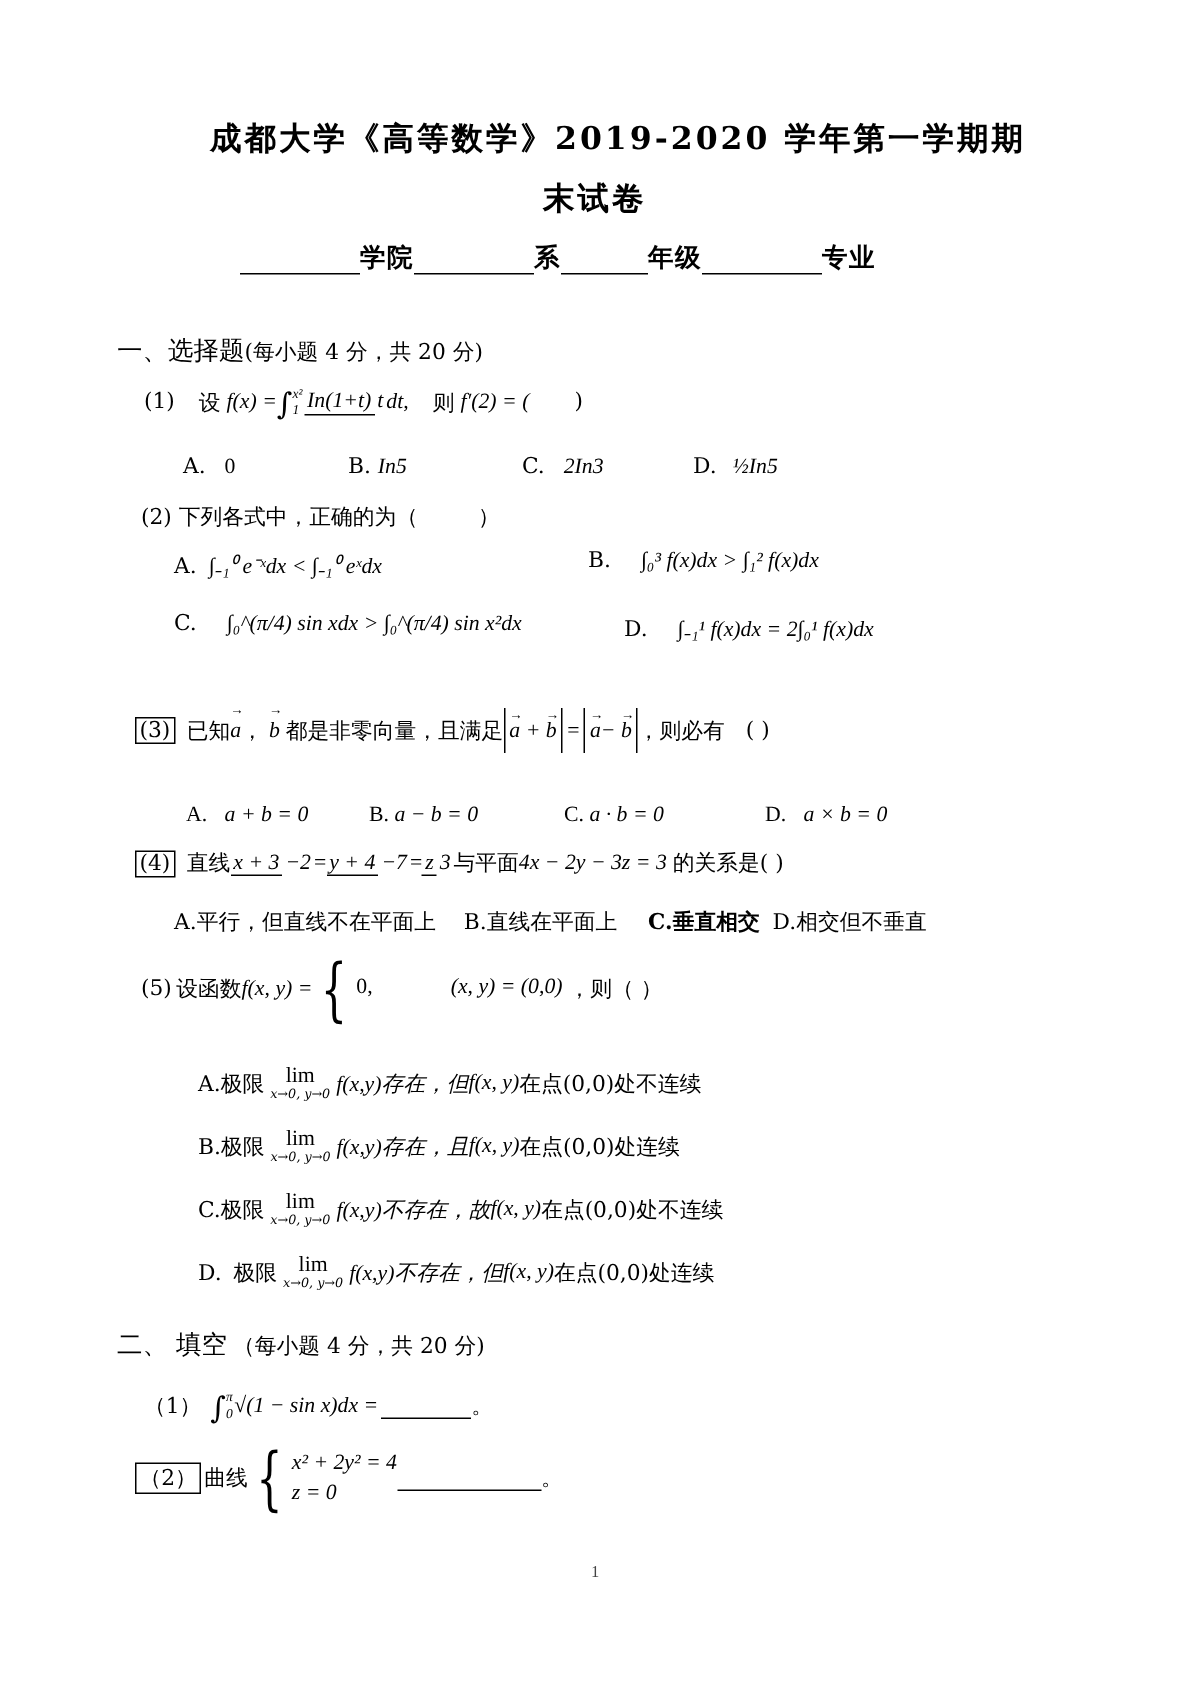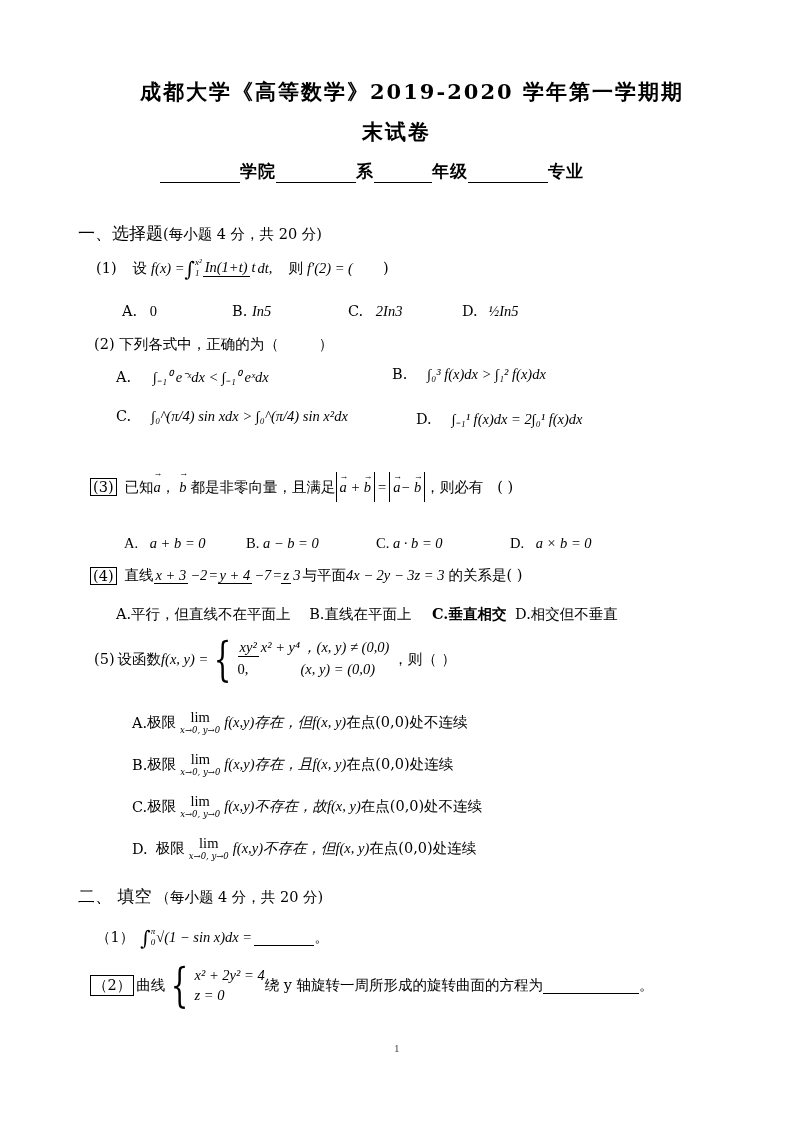--- a/index.html
+++ b/index.html
@@ -58,21 +58,21 @@
   <span style="margin-left:30px;">)</span>
 </div>
 <div class="abs t" style="left:122px; top:303px;"><span>A.</span> <span class="r" style="margin-left:8px;">0</span></div>
 <div class="abs t" style="left:232px; top:303px;"><span>B.</span> <span class="m">In5</span></div>
 <div class="abs t" style="left:348px; top:303px;"><span>C.</span> <span class="m" style="margin-left:8px;">2In3</span></div>
 <div class="abs t" style="left:462px; top:303px;"><span>D.</span> <span class="m" style="margin-left:6px;">½In5</span></div>
 
 <div class="abs t" style="left:94px; top:335px;">
   <span>(2)</span> <span>下列各式中，正确的为（</span><span style="margin-left:40px;">）</span>
 </div>
-<div class="abs t" style="left:116px; top:366px;"><span>A.</span><span class="m" style="margin-left:22px;">∫₋₁⁰ e⁻ˣdx &lt; ∫₋₁⁰ eˣdx</span></div>
+<div class="abs t" style="left:116px; top:366px;"><span>A.</span><span class="m" style="margin-left:8px;">∫₋₁⁰ e⁻ˣdx &lt; ∫₋₁⁰ eˣdx</span></div>
 <div class="abs t" style="left:392px; top:366px;"><span>B.</span><span class="m" style="margin-left:20px;">∫₀³ f(x)dx &gt; ∫₁² f(x)dx</span></div>
 <div class="abs t" style="left:116px; top:408px;"><span>C.</span><span class="m" style="margin-left:20px;">∫₀^(π/4) sin xdx &gt; ∫₀^(π/4) sin x²dx</span></div>
 <div class="abs t" style="left:416px; top:408px;"><span>D.</span><span class="m" style="margin-left:20px;">∫₋₁¹ f(x)dx = 2∫₀¹ f(x)dx</span></div>
 
 <div class="abs t" style="left:90px; top:472px; display:flex; align-items:center;">
   <span class="box">(3)</span>
   <span style="margin-left:8px;">已知</span>
   <span class="m vec">a</span>
     <span>，</span>
   <span class="m vec" style="margin-left:4px;">b</span>
@@ -115,27 +115,20 @@
   <span style="margin-left:16px;font-weight:bold;"><span>C.</span><span>垂直相交</span></span>
   <span style="margin-left:4px;"><span>D.</span><span>相交但不垂直</span></span>
 </div>
 
 <div class="abs t" style="left:94px; top:636px; display:flex; align-items:center;">
   <span>(5)</span>
   <span style="margin-left:3px;">设函数</span>
   <span class="m" style="margin-left:0;">f(x, y) =</span>
   <span class="brace">{</span>
   <span class="cases">
-    <span style="display:flex; align-items:center;">
-        <span class="frac m">
-          <span class="num">xy²</span>
-          <span class="den">x² + y⁴</span>
-        </span>
-        <span class="m">，(x, y) ≠ (0,0)</span>
-      </span>
     <span><span class="r">0,</span><span class="m" style="margin-left:52px;">(x, y) = (0,0)</span></span>
   </span>
   <span style="margin-left:4px;">，则（          ）</span>
 </div>
 
 <div class="abs t" style="left:132px; top:710px; display:flex; align-items:center;">
   <span>A.</span>
     <span>极限</span>
   <span class="limblock" style="margin:0 4px;">
       <span class="r">lim</span>
@@ -196,18 +189,17 @@
 </div>
 
 <div class="abs t" style="left:90px; top:962px; display:flex; align-items:center;">
   <span class="box">（2）</span>
   <span style="margin-left:2px;">曲线</span>
   <span class="brace">{</span>
   <span class="cases m" style="line-height:1.4;">
       <span>x² + 2y² = 4</span>
       <span>z = 0</span>
     </span>
-  <span>绕 y 轴旋转一周所形成的旋转曲面的方程为</span>
   <span class="blank" style="width:96px;"></span>
   <span>。</span>
 </div>
 
 <div class="abs r" style="left:394px; top:1042px; font-size:11px; color:#444;">1</div>
 
 </body></html>

